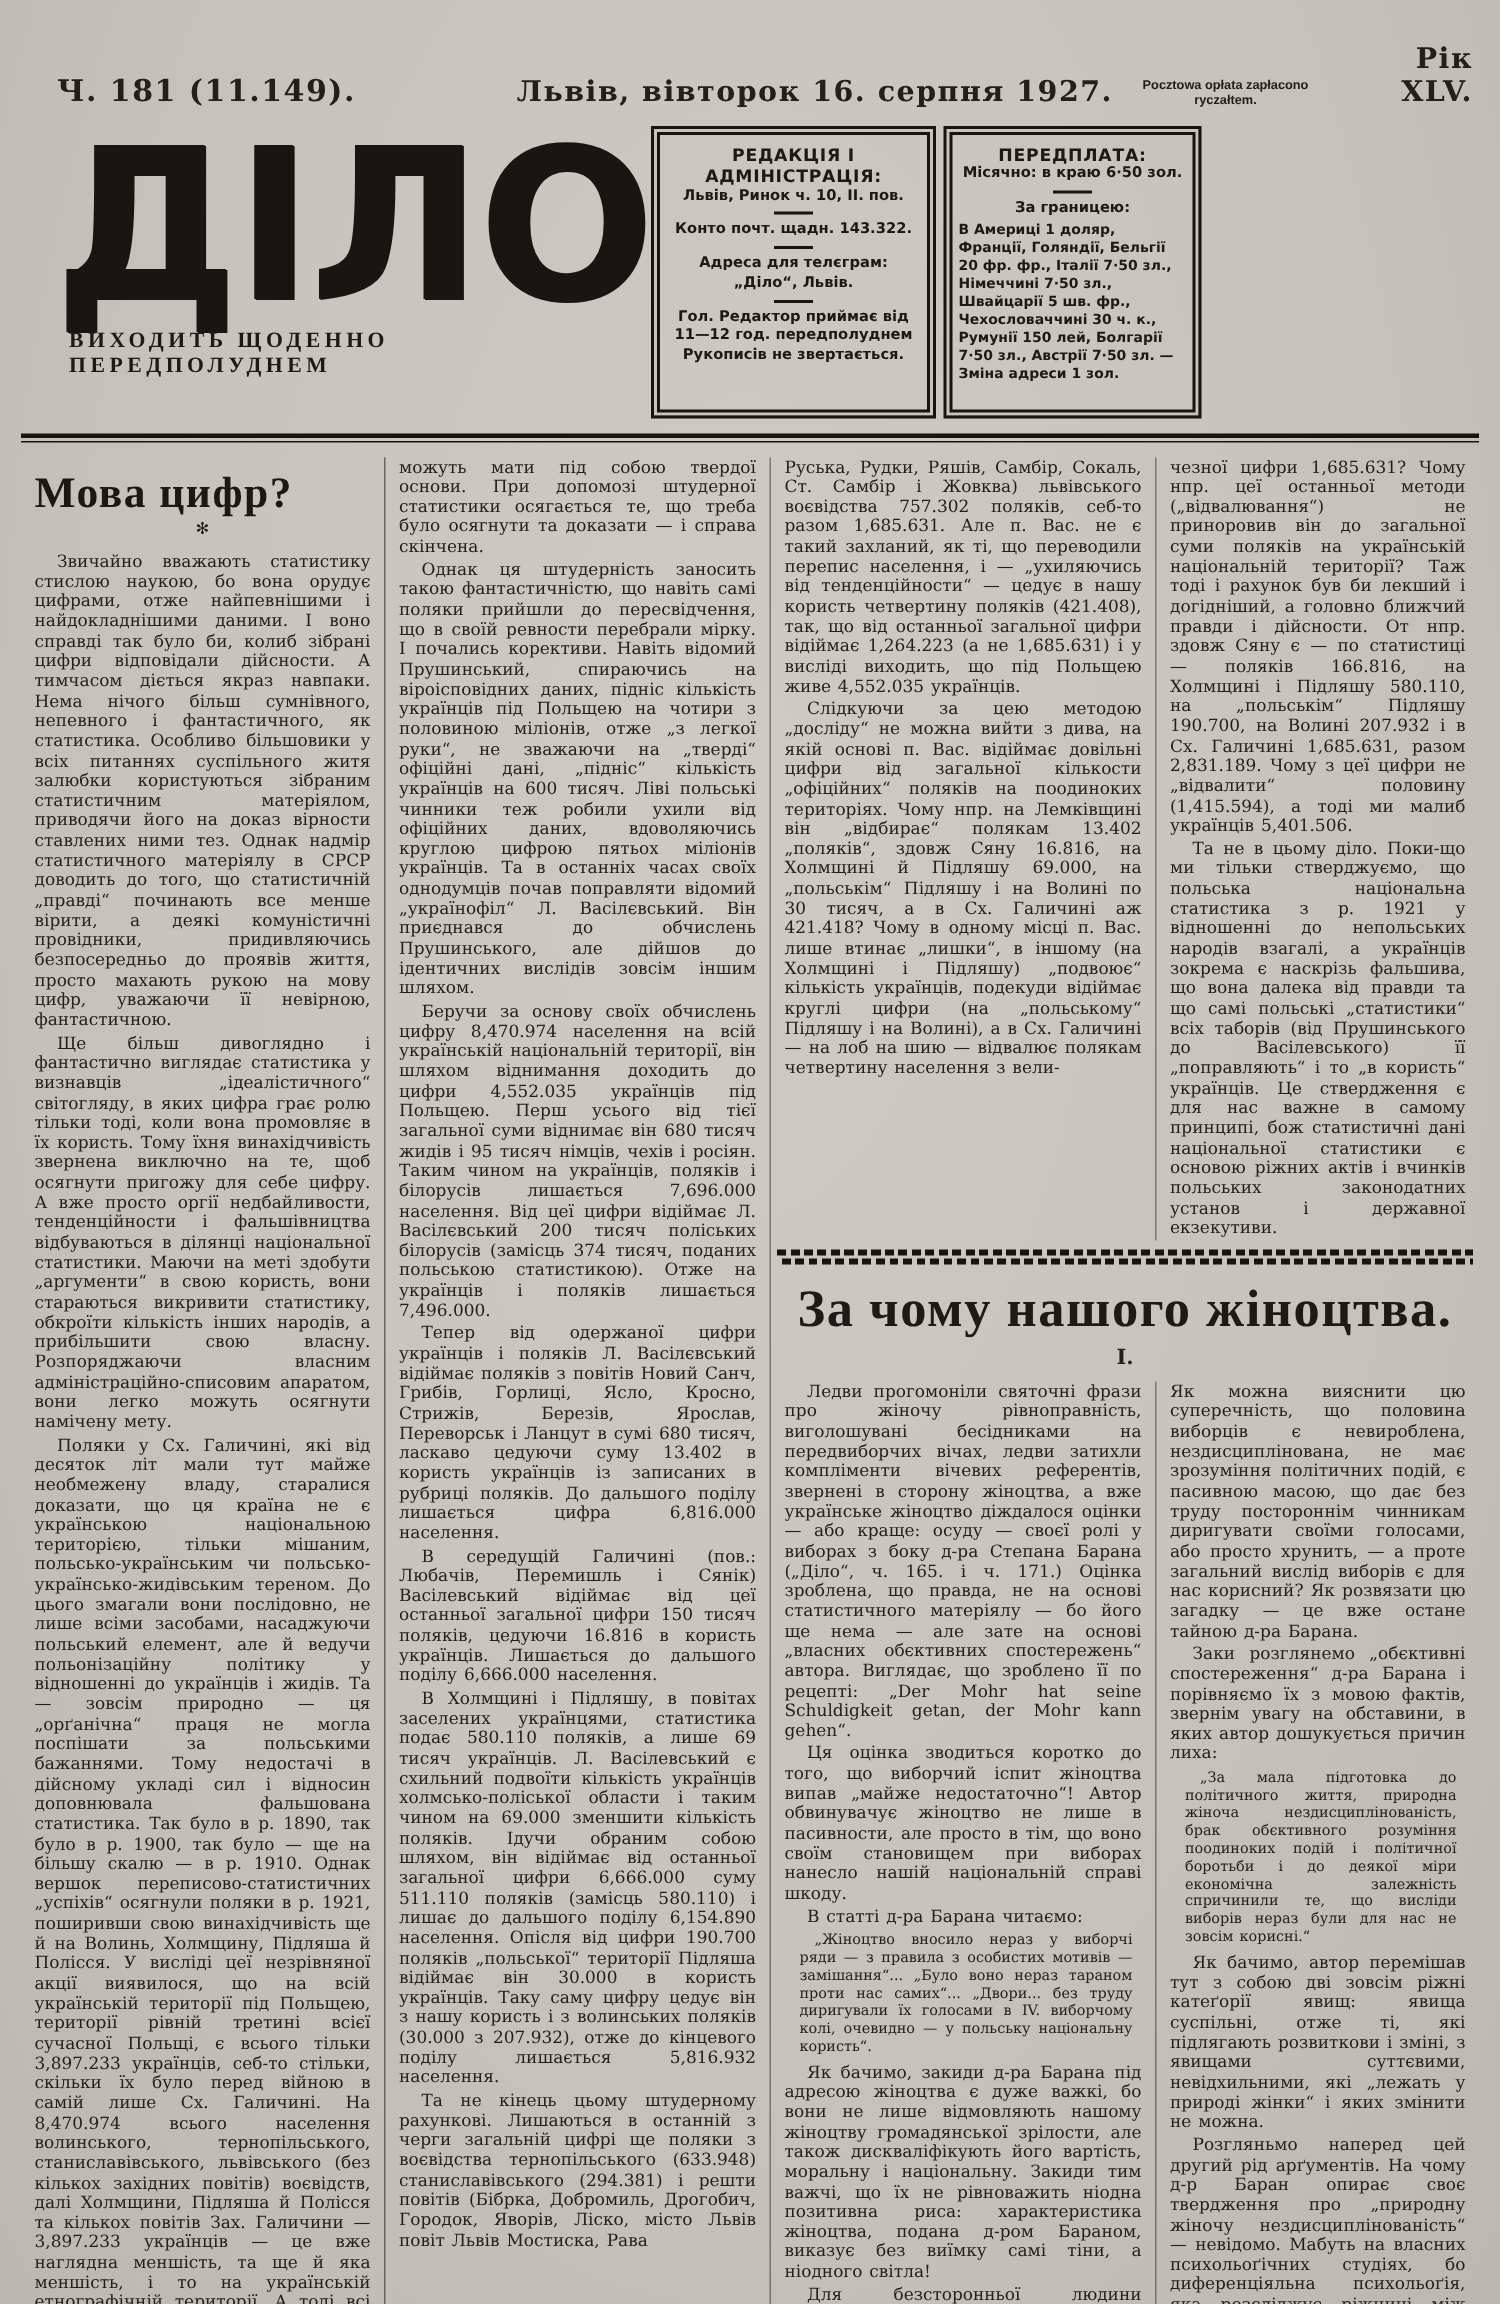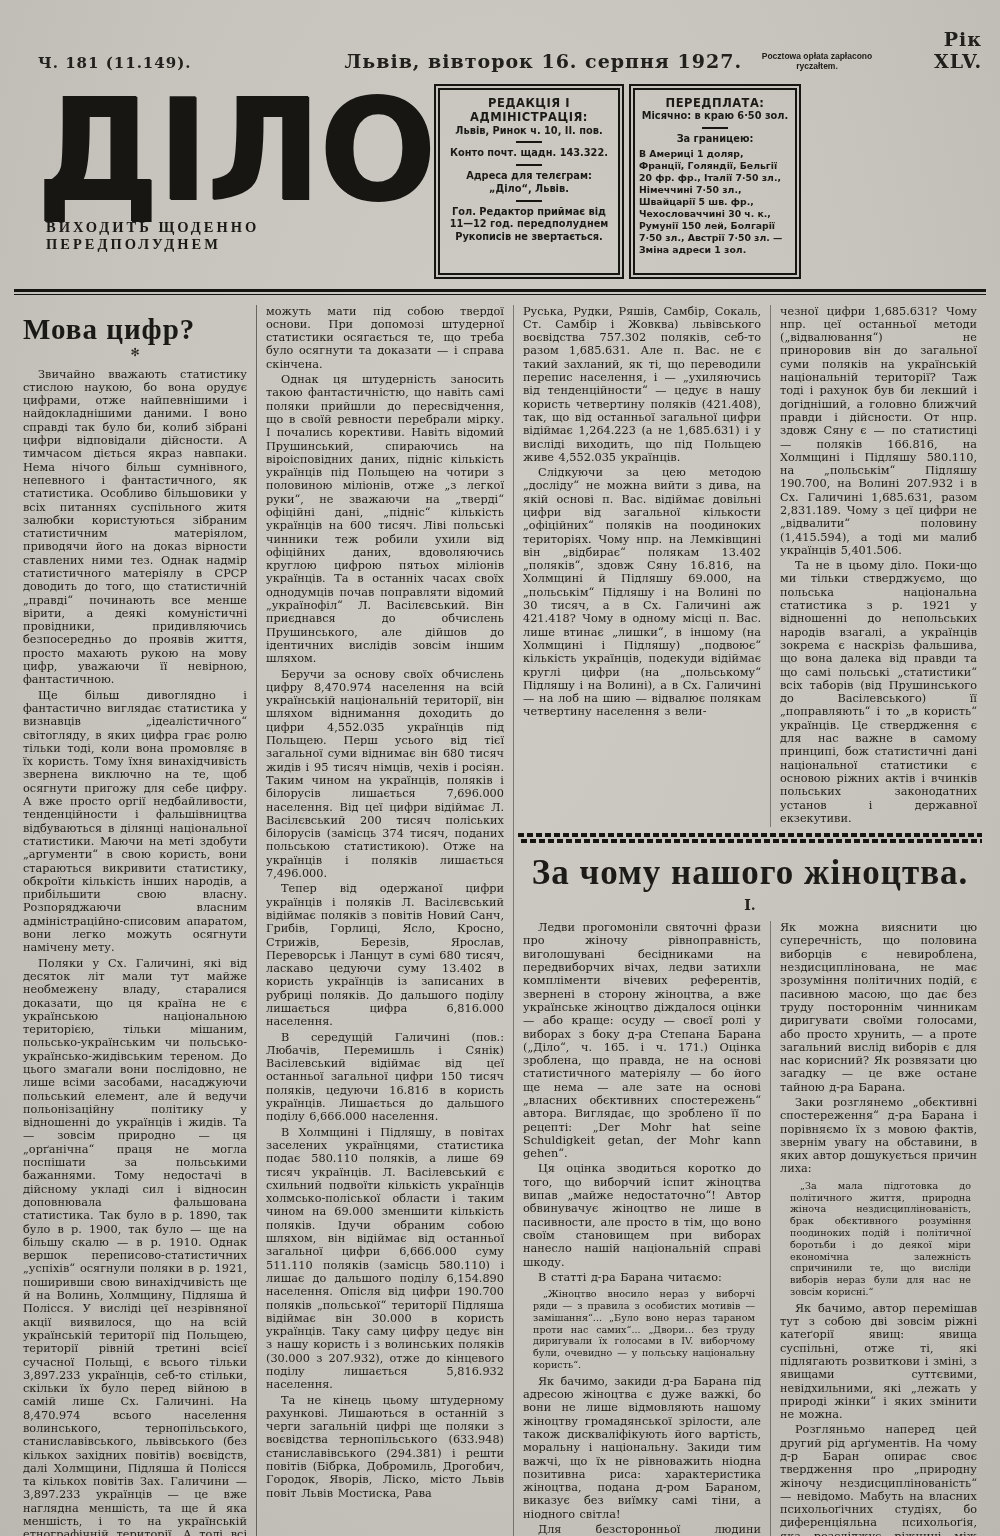--- a/index.html
+++ b/index.html
@@ -4,21 +4,21 @@
 <style>
   html,body{margin:0;padding:0;}
   body{width:1000px;height:1536px;overflow:hidden;
        font-family:"DejaVu Serif","Liberation Serif",serif;
        color:#22201c;
        background:#b7b5ad;}
   .page{position:relative;width:1000px;height:1536px;overflow:hidden;
         background:radial-gradient(ellipse at 50% 35%, #cdcbc3 0%, #c6c4bc 55%, #bab8b0 100%);}
   
   .issue-line{display:flex;align-items:flex-end;padding:28px 18px 0 38px;}
-  .issue-no{font-weight:bold;font-size:15px;letter-spacing:1px;width:230px;}
+  .issue-no{font-weight:bold;font-size:20px;letter-spacing:1px;width:230px;}
   .issue-date{font-weight:bold;font-size:19px;flex:1;text-align:right;letter-spacing:1px;}
   .postal{width:150px;font-size:8.5px;font-weight:bold;text-align:center;line-height:1.15;
           font-family:"Liberation Sans",sans-serif;}
   .year-vol{width:90px;font-weight:bold;font-size:19px;text-align:right;letter-spacing:1px;}
   
   .masthead{display:flex;padding:12px 14px 0 36px;align-items:stretch;}
   .logo-wrap{width:398px;position:relative;}
   .logo{font-family:"DejaVu Sans","Liberation Sans",sans-serif;font-weight:900;
         font-size:138px;line-height:.95;letter-spacing:-2px;color:#181613;
         transform:scaleY(1.02);transform-origin:top left;
@@ -157,21 +157,21 @@
 
       <h2 class="a2-title">За чому нашого жіноцтва.</h2>
       <div class="secnum">І.</div>
 
       <div class="rb-bottom">
         <div class="col cA">
           <div class="colbody">
               <p class="para">Ледви прогомоніли святочні фрази про жіночу рівноправність, виголошувані бесідниками на передвиборчих вічах, ледви затихли компліменти вічевих референтів, звернені в сторону жіноцтва, а вже українське жіноцтво діждалося оцінки — або краще: осуду — своєї ролі у виборах з боку д-ра Степана Барана („Діло“, ч. 165. і ч. 171.) Оцінка зроблена, що правда, не на основі статистичного матеріялу — бо його ще нема — але зате на основі „власних обєктивних спостережень“ автора. Виглядає, що зроблено її по рецепті: „Der Mohr hat seine Schuldigkeit getan, der Mohr kann gehen“.</p>
               <p class="para">Ця оцінка зводиться коротко до того, що виборчий іспит жіноцтва випав „майже недостаточно“! Автор обвинувачує жіноцтво не лише в пасивности, але просто в тім, що воно своїм становищем при виборах нанесло нашій національній справі шкоду.</p>
               <p class="para">В статті д-ра Барана читаємо:</p>
-              <p class="para quote">„Жіноцтво вносило нераз у виборчі ряди — з правила з особистих мотивів — замішання“... „Було воно нераз тараном проти нас самих“... „Двори... без труду диригували їх голосами в IV. виборчому були, очевидно — у польську національну користь“.</p>
+              <p class="para quote">„Жіноцтво вносило нераз у виборчі ряди — з правила з особистих мотивів — замішання“... „Було воно нераз тараном проти нас самих“... „Двори... без труду диригували їх голосами в IV. виборчому колі, очевидно — у польську національну користь“.</p>
               <p class="para">Як бачимо, закиди д-ра Барана під адресою жіноцтва є дуже важкі, бо вони не лише відмовляють нашому жіноцтву громадянської зрілости, але також дискваліфікують його вартість, моральну і національну. Закиди тим важчі, що їх не рівноважить ніодна позитивна риса: характеристика жіноцтва, подана д-ром Бараном, виказує без виїмку самі тіни, а ніодного світла!</p>
               <p class="para">Для безсторонньої людини незрозумілим у статті д-ра Барана є передовсім те, як погодити „майже недостаточний“ вислід іспиту жіноцтва, яке творило половину (а в IV колі з правила більшість) виборців, з нашою загальною виборчою побідою.</p>
             </div>
         </div>
         <div class="col cB">
           <div class="colbody">
               <p class="para cont">Як можна вияснити цю суперечність, що половина виборців є невироблена, нездисциплінована, не має зрозуміння політичних подій, є пасивною масою, що дає без труду постороннім чинникам диригувати своїми голосами, або просто хрунить, — а проте загальний вислід виборів є для нас корисний? Як розвязати цю загадку — це вже остане тайною д-ра Барана.</p>
               <p class="para">Заки розглянемо „обєктивні спостереження“ д-ра Барана і порівняємо їх з мовою фактів, звернім увагу на обставини, в яких автор дошукується причин лиха:</p>
               <p class="para quote">„За мала підготовка до політичного життя, природна жіноча нездисциплінованість, брак обєктивного розуміння поодиноких подій і політичної боротьби і до деякої міри економічна залежність спричинили те, що висліди виборів нераз були для нас не зовсім корисні.“</p>
               <p class="para">Як бачимо, автор перемішав тут з собою дві зовсім ріжні катеґорії явищ: явища суспільні, отже ті, які підлягають розвиткови і зміні, з явищами суттєвими, невідхильними, які „лежать у природі жінки“ і яких змінити не можна.</p>

